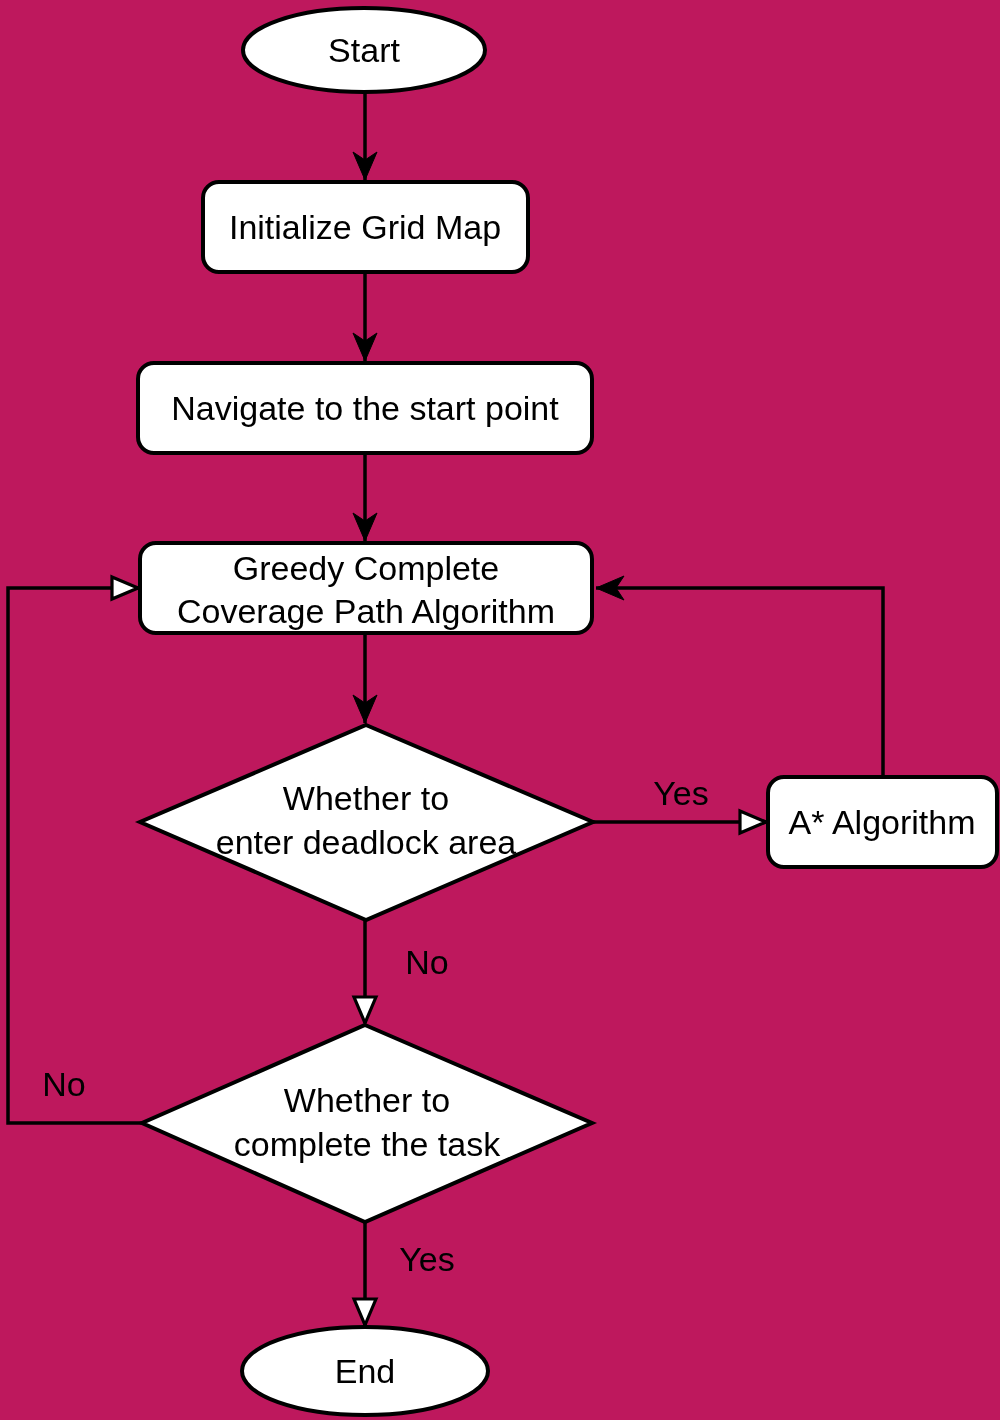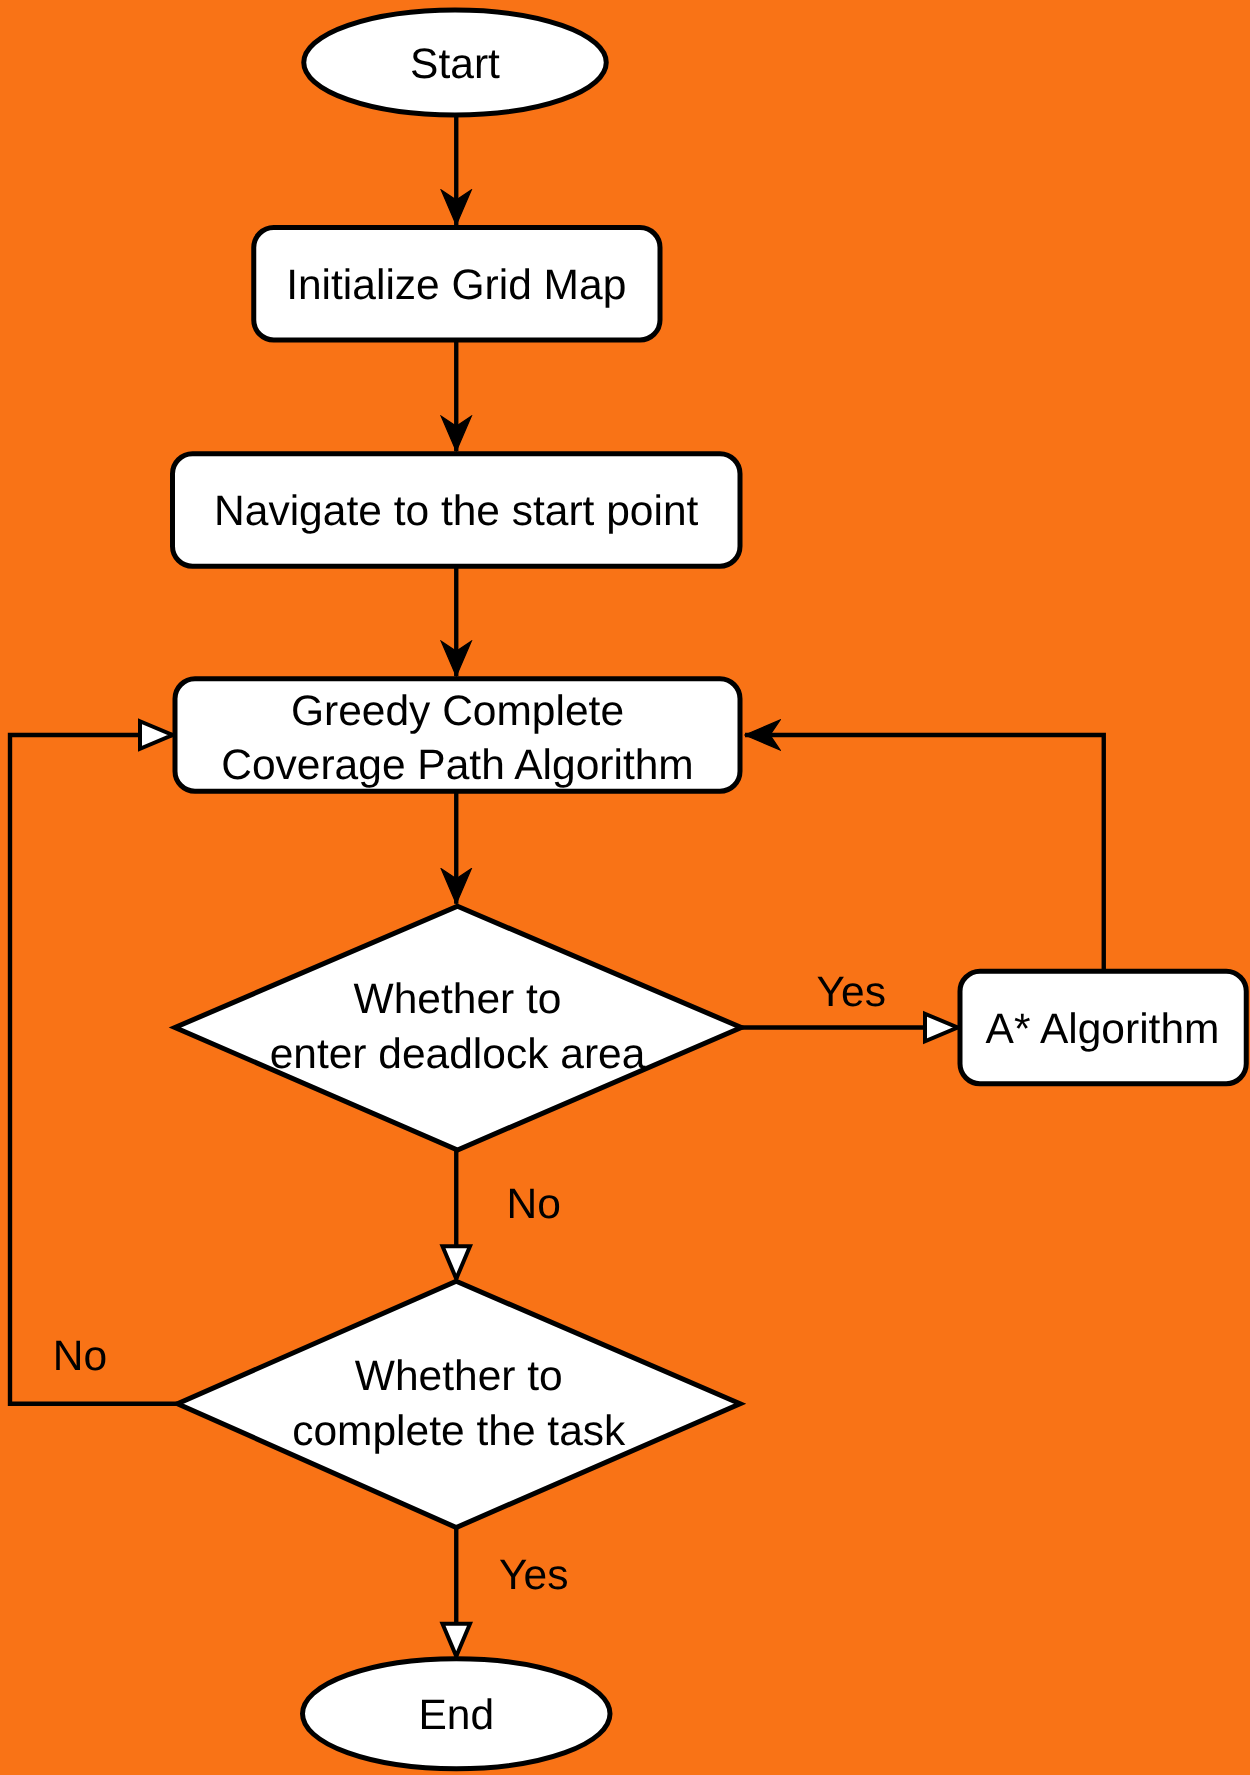--- a/index.html
+++ b/index.html
@@ -4,21 +4,21 @@
 <style>
   html, body {
     margin: 0;
     padding: 0;
     background: #ffffff;
   }
   .stage {
     position: relative;
     width: 1000px;
     height: 1420px;
-    background: #f97316;
+    background: #be185d;
     overflow: hidden;
   }
   svg {
     display: block;
   }
   .shape {
     fill: #ffffff;
     stroke: #000000;
     stroke-width: 4;
   }

